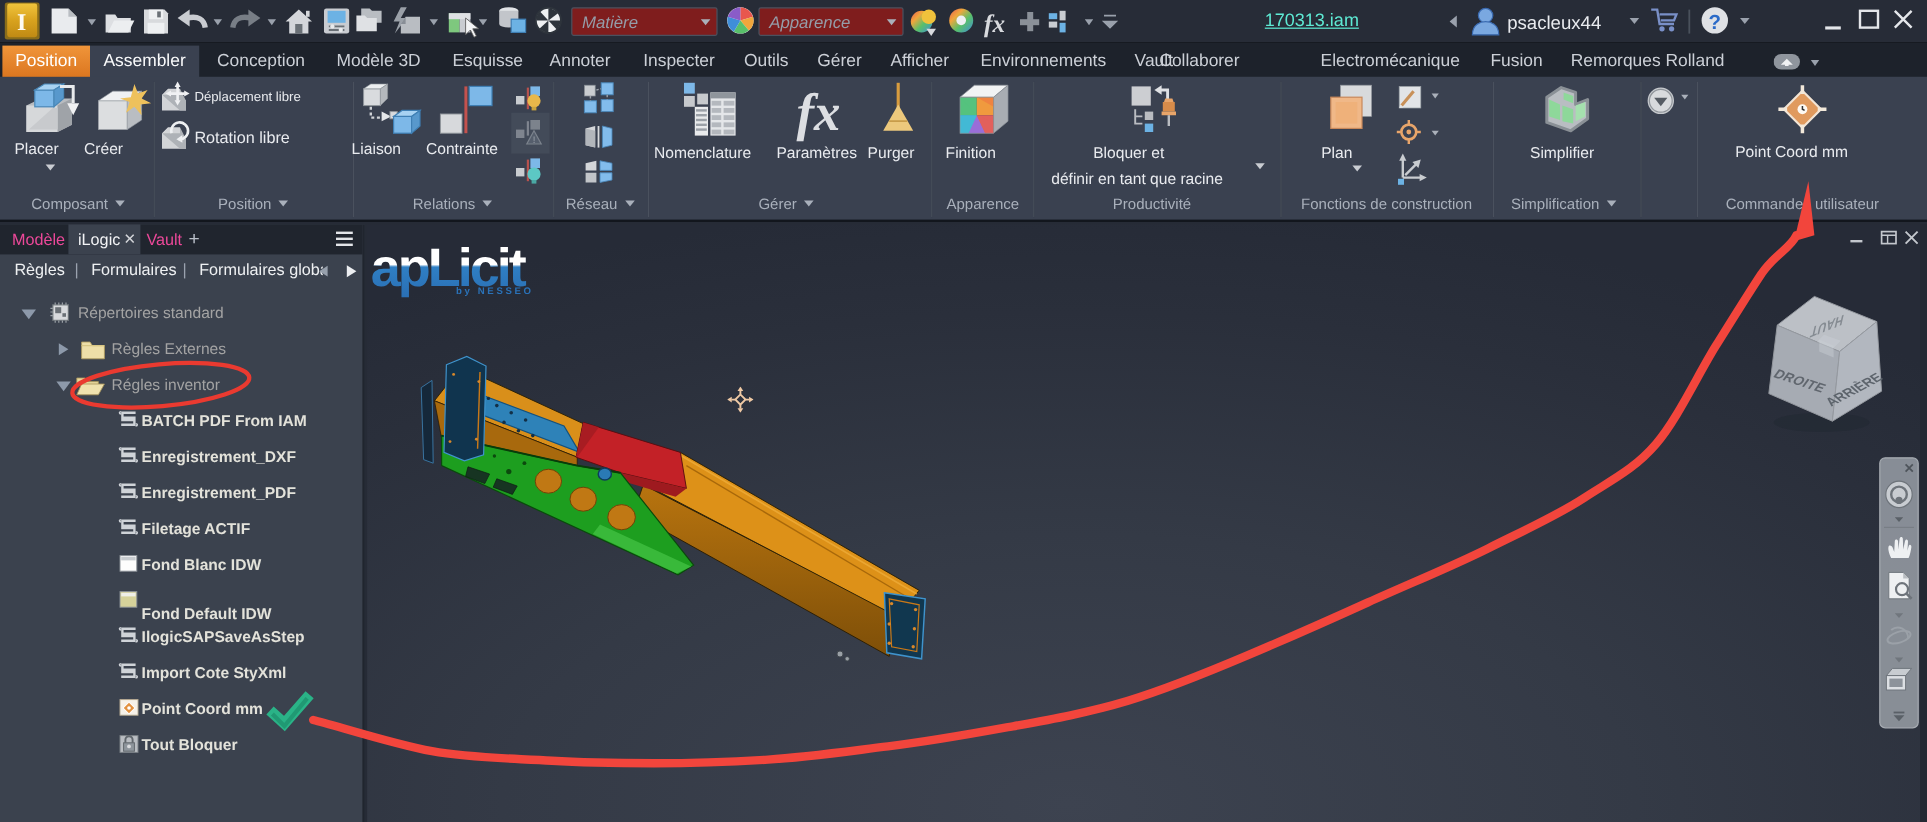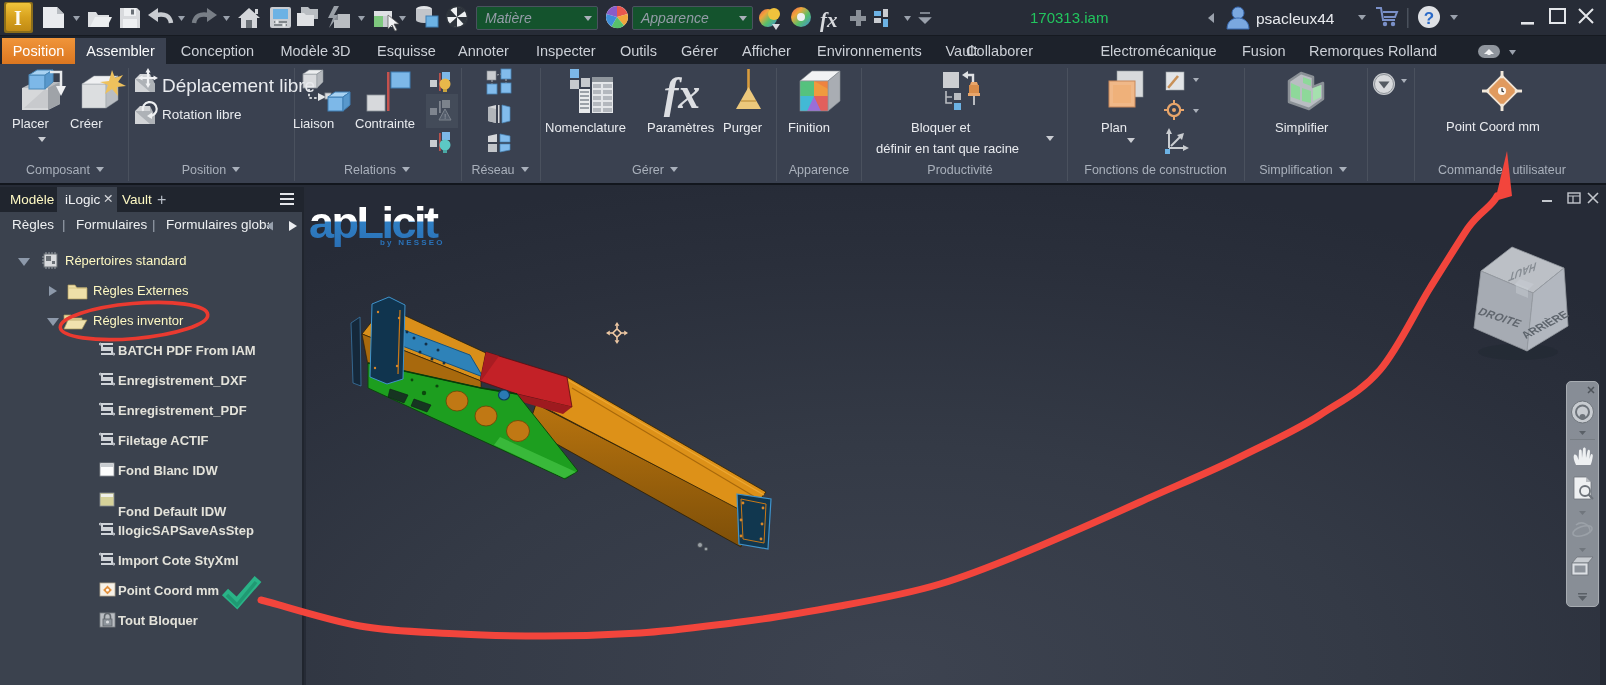--- a/index.html
+++ b/index.html
@@ -3,21 +3,21 @@
 <style>
 * { margin:0; padding:0; box-sizing:border-box; }
 html,body { width:1606px; height:685px; overflow:hidden; background:#262b36;
   font-family:"Liberation Sans", sans-serif; }
 #app { position:absolute; left:0; top:0; width:1606px; height:685px; }
 .abs { position:absolute; }
 
 #titlebar { position:absolute; left:0; top:0; width:1606px; height:36px;
   background:#272c37; border-bottom:1px solid #161a21; }
 #titlebar .txt { color:#dfe2e6; font-size:15px; }
-.combo { position:absolute; top:6px; height:24px; background:#14532d;
+.combo { position:absolute; top:6px; height:24px; background:#7f1d1d;
   border:1px solid #4a525f; border-radius:2px; color:#959ca8;
   font-style:italic; font-size:14px; line-height:22px; padding-left:8px; }
 .combo .car { position:absolute; right:5px; top:9px; width:0; height:0;
   border-left:4px solid transparent; border-right:4px solid transparent;
   border-top:5px solid #aab0ba; }
 
 #tabrow { position:absolute; left:0; top:36px; width:1606px; height:28px; background:#1d222b; }
 .rtab { position:absolute; top:2px; height:26px; line-height:26px; color:#ccd0d7;
   font-size:14.5px; text-align:center; }
 #tab-fichier { left:2px; width:73px; background:linear-gradient(#f0953a,#d9731d);
@@ -31,27 +31,27 @@
 .glabel { position:absolute; top:96px; height:20px; line-height:20px; color:#a9b0bb;
   font-size:12.5px; text-align:center; white-space:nowrap; }
 .glabel .car { display:inline-block; width:0; height:0; border-left:4px solid transparent;
   border-right:4px solid transparent; border-top:5px solid #a9b0bb; margin-left:6px; vertical-align:2px;}
 .btxt { position:absolute; color:#e9ebef; font-size:13px; text-align:left; white-space:nowrap; }
 
 #main { position:absolute; left:0; top:187px; width:1606px; height:498px; }
 #panel { position:absolute; left:0; top:0; width:304px; height:498px; background:#3b424e;
   border-right:2px solid #20252e; }
 #ptabs { position:absolute; left:0; top:0; width:302px; height:25px; background:#20252e; }
-#ptabs .pt { position:absolute; top:0; height:25px; line-height:25px; font-size:13.5px; color:#fef9c3; }
+#ptabs .pt { position:absolute; top:0; height:25px; line-height:25px; font-size:13.5px; color:#ec4899; }
 #psub { position:absolute; left:0; top:25px; width:302px; height:26px; color:#eef0f2;
   font-size:13.5px; line-height:26px; }
 #viewport { position:absolute; left:306px; top:0; width:1300px; height:498px;
   background:radial-gradient(ellipse 1050px 500px at 45% 97%, #3d4350 0%, #343a46 45%, #2a2f3b 82%, #262b37 100%); }
 .tree-row { position:absolute; left:0; height:20px; line-height:20px; font-size:13px;
-  color:#fef9c3; white-space:nowrap; }
+  color:#a3a3a3; white-space:nowrap; }
 .tree-row.item { color:#e3e2da;font-weight:bold; }
 </style></head>
 <body>
 <div id="app">
   <div id="titlebar">
     <svg class="abs" style="left:0;top:0;" width="480" height="36" viewBox="0 0 480 36">
 
       <rect x="4" y="2" width="29" height="31" rx="2" fill="#8a6d1a"></rect>
       <rect x="6" y="3" width="25" height="28" rx="2" fill="url(#gold)"></rect>
       <defs>
@@ -177,21 +177,21 @@
         </g>
       <g transform="translate(276,5)">
           <rect x="0" y="2" width="7" height="5" fill="#6cb2e4"></rect>
           <rect x="0" y="9" width="7" height="5" fill="#c9ccd1"></rect>
           <rect x="9" y="0" width="5" height="8" fill="#c9ccd1"></rect>
           <rect x="9" y="10" width="5" height="8" fill="#6cb2e4"></rect>
         </g>
       <path d="M306 12 L313 12 L309.5 17 Z" fill="#9aa1ac"></path>
       <path d="M322 9 L332 9 M322 14 L332 14 L327 19 Z" fill="#9aa1ac" stroke="#9aa1ac" stroke-width="1.5"></path>
     </svg>
-    <div class="abs txt" style="left:1030px;top:9px;font-size:15px;color:#22c55e;">170313.iam</div>
+    <div class="abs txt" style="left:1054px;top:9px;font-size:15px;color:#5eead4;text-decoration:underline;">170313.iam</div>
     <svg class="abs" style="left:1200px;top:0;" width="406" height="36" viewBox="0 0 406 36">
       <path d="M14 13 L14 23 L8 18 Z" fill="#9aa1ac"></path>
       <g transform="translate(27,6)">
           <circle cx="11" cy="7" r="6" fill="#7aa8e0" stroke="#3a6ab0" stroke-width="1"></circle>
           <path d="M0 23 C0 14 7 12 11 12 C15 12 22 14 22 23 Z" fill="#7aa8e0" stroke="#3a6ab0" stroke-width="1"></path>
         </g>
       <text x="56" y="24" font-size="15.5" fill="#e8eaee">psacleux44</text>
       <path d="M158 15 L166 15 L162 20 Z" fill="#9aa1ac"></path>
       <g transform="translate(176,8)">
           <path d="M0 0 L5 0 L7 12 L19 12 M7 4 L21 4 L19 9 L8 9" stroke="#7a90c8" stroke-width="2" fill="none"></path>
@@ -480,21 +480,21 @@
             <path d="M0 22 L8 22"></path>
             <path d="M36 22 L44 22"></path>
           </g>
         <circle cx="22" cy="22" r="4.5" fill="#fdf9f3"></circle>
         <path d="M22 19 L22 22 L24 23" stroke="#333" stroke-width="1.4" fill="none"></path>
       </g>
     </svg>
     <div class="btxt" style="left:12px;top:52px;width:60px;">Placer</div>
     <div class="abs" style="left:38px;top:73px;width:0;height:0;border-left:4px solid transparent;border-right:4px solid transparent;border-top:5px solid #c9ccd2;"></div>
     <div class="btxt" style="left:70px;top:52px;width:60px;">Créer</div>
-    <div class="btxt" style="left:162px;top:11px;text-align:center;font-size:19px;">Déplacement libre</div>
+    <div class="btxt" style="left:162px;top:11px;text-align:center;font-size:11px;">Déplacement libre</div>
     <div class="btxt" style="left:162px;top:43px;text-align:center;font-size:13.5px;">Rotation libre</div>
     <div class="btxt" style="left:293px;top:52px;width:60px;">Liaison</div>
     <div class="btxt" style="left:355px;top:52px;width:66px;">Contrainte</div>
     <div class="btxt" style="left:545px;top:56px;width:95px;">Nomenclature</div>
     <div class="btxt" style="left:647px;top:56px;width:70px;">Paramètres</div>
     <div class="btxt" style="left:723px;top:56px;width:50px;">Purger</div>
     <div class="btxt" style="left:788px;top:56px;width:60px;">Finition</div>
     <div class="btxt" style="left:911px;top:56px;width:100px;">Bloquer et</div>
     <div class="btxt" style="left:876px;top:77px;width:170px;">définir en tant que racine</div>
     <div class="abs" style="left:1046px;top:72px;width:0;height:0;border-left:4px solid transparent;border-right:4px solid transparent;border-top:5px solid #c9ccd2;"></div>

